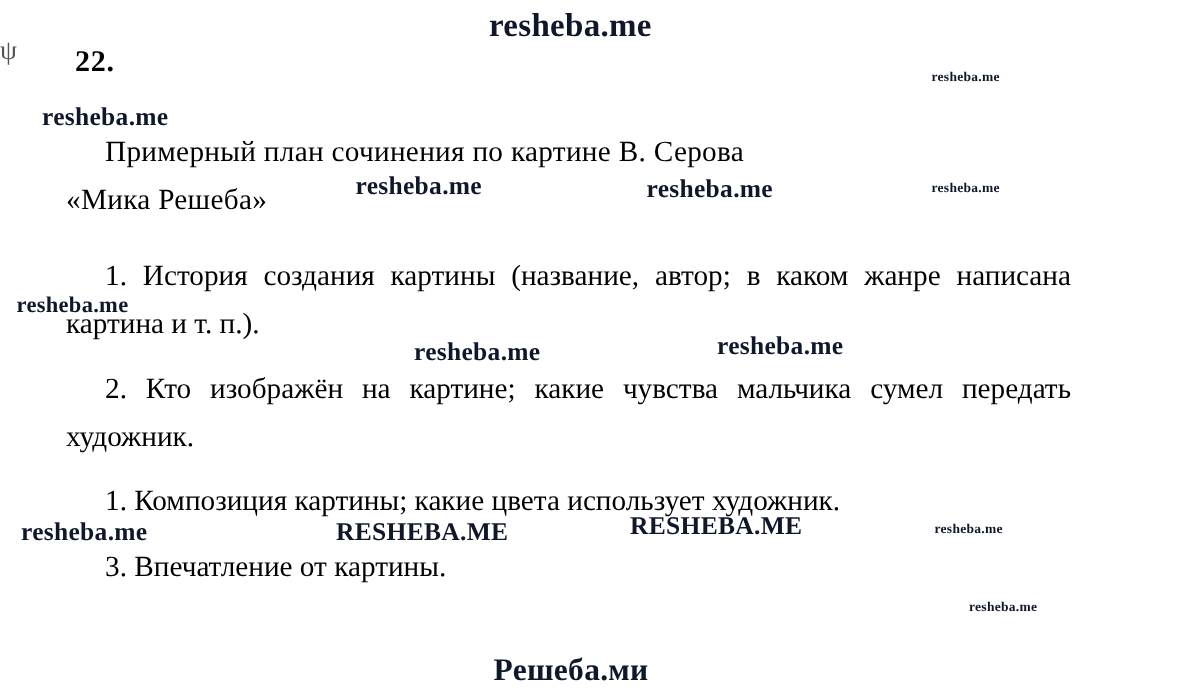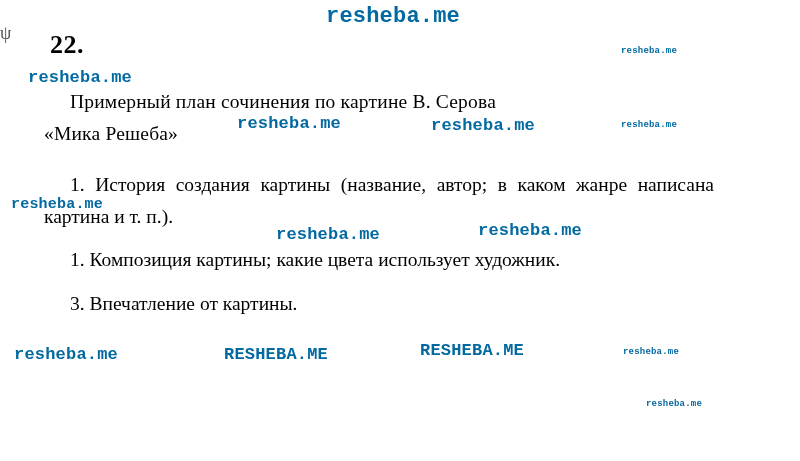--- a/index.html
+++ b/index.html
@@ -18,23 +18,23 @@
 
   .page {
     position: relative;
     width: 800px;
     height: 461px;
   }
 
   
   .wm {
     position: absolute;
-    font-family: Liberation Mono, monospace;
+    font-family: Liberation Serif, serif;
     font-weight: bold;
-    color: #0369a1;
+    color: #0f172a;
     white-space: nowrap;
     letter-spacing: 0.2px;
     z-index: 5;
   }
   .wm-top      { left: 326px; top: 4px;   font-size: 22px; }
   .wm-a        { left: 621px; top: 46px;  font-size: 9px;  }
   .wm-b        { left: 28px;  top: 68px;  font-size: 17px; }
   .wm-c        { left: 237px; top: 114px; font-size: 17px; }
   .wm-d        { left: 431px; top: 116px; font-size: 17px; }
   .wm-e        { left: 621px; top: 120px; font-size: 9px;  }
@@ -56,21 +56,21 @@
     font-size: 18px;
     color: #555;
     line-height: 1;
   }
 
   
   .task-number {
     position: absolute;
     left: 50px;
     top: 30px;
-    font-size: 26px;
+    font-size: 20px;
     font-weight: bold;
     font-family: "Liberation Serif", serif;
     letter-spacing: 0.5px;
   }
 
   .doc {
     position: absolute;
     left: 44px;
     top: 86px;
     width: 670px;
@@ -105,20 +105,23 @@
   <div class="doc">
 
     <p class="para intro">
       <span class="ind"></span><span>Примерный план сочинения по картине В. Серова</span><span class="line2">«Мика Решеба»</span>
     </p>
 
     <p class="para">
       <span class="ind"></span><span>1. История создания картины (название, автор; в каком жанре написана картина и т. п.).</span>
     </p>
 
+    <p class="para">
+      <span class="ind"></span><span>2. Кто изображён на картине; какие чувства мальчика сумел передать художник.</span>
+    </p>
 
     <p class="para">
       <span class="ind"></span><span>1. Композиция картины; какие цвета использует художник.</span>
     </p>
 
     <p class="para">
       <span class="ind"></span><span>3. Впечатление от картины.</span>
     </p>
 
   </div>
@@ -130,14 +133,15 @@
   <div class="wm wm-d">resheba.me</div>
   <div class="wm wm-e">resheba.me</div>
   <div class="wm wm-f">resheba.me</div>
   <div class="wm wm-g">resheba.me</div>
   <div class="wm wm-h">resheba.me</div>
   <div class="wm wm-i">resheba.me</div>
   <div class="wm wm-j">RESHEBA.ME</div>
   <div class="wm wm-k">RESHEBA.ME</div>
   <div class="wm wm-l">resheba.me</div>
   <div class="wm wm-m">resheba.me</div>
+  <div class="wm wm-bottom">Решеба.ми</div>
 
 </div>
 
 </body></html>

